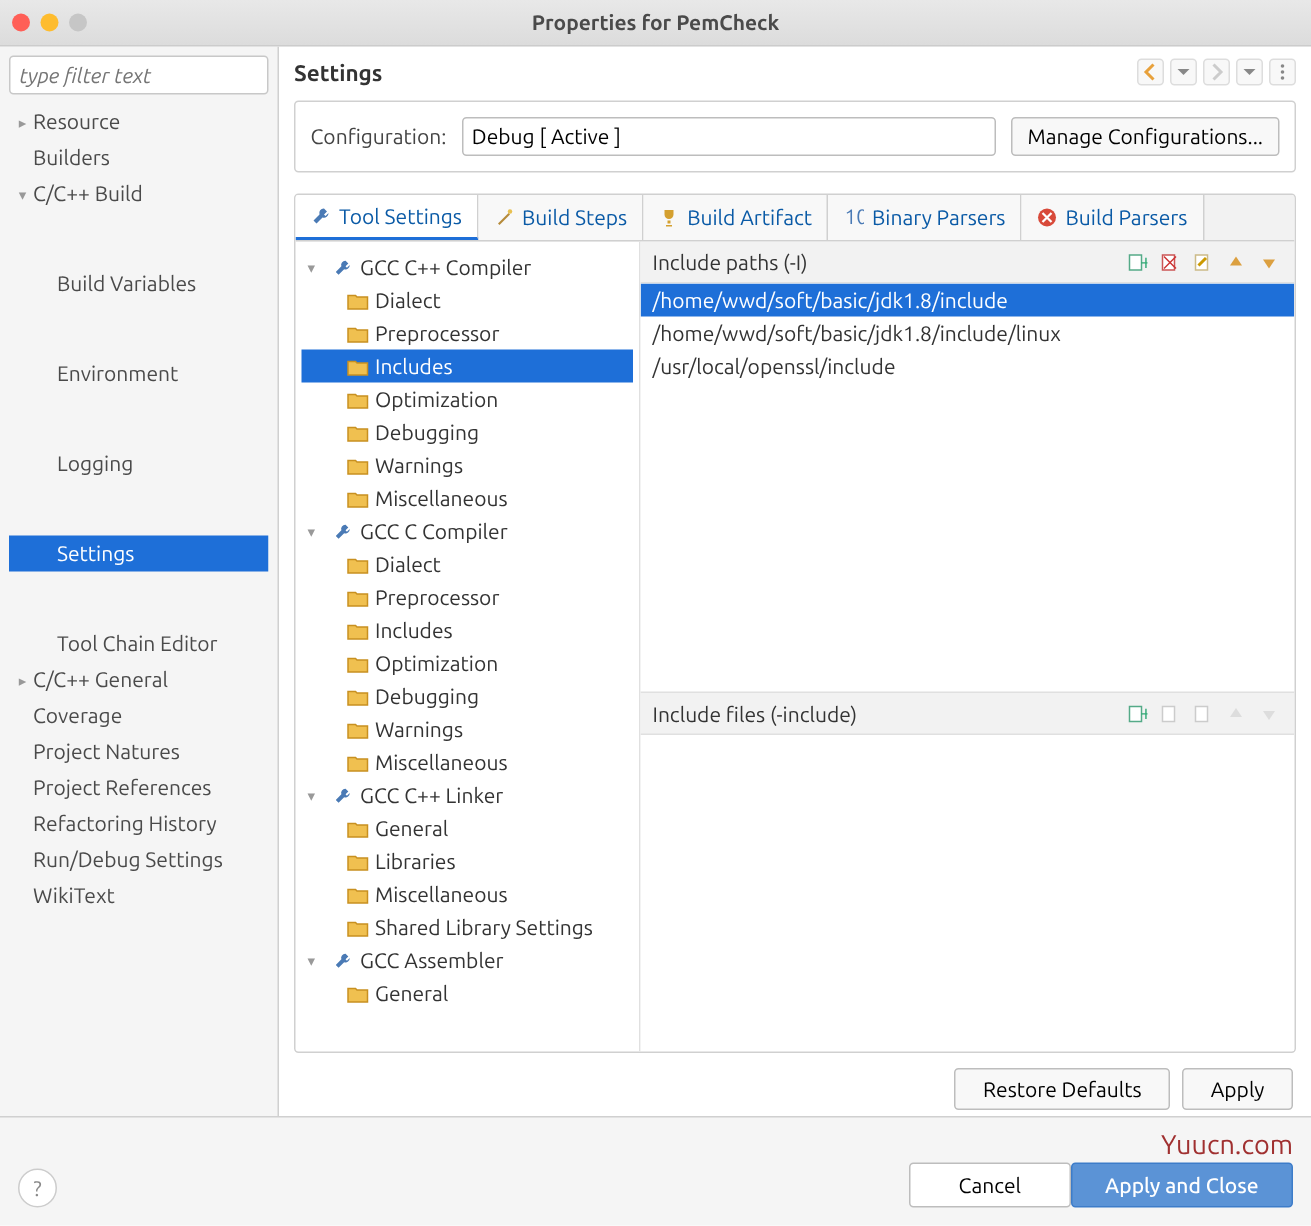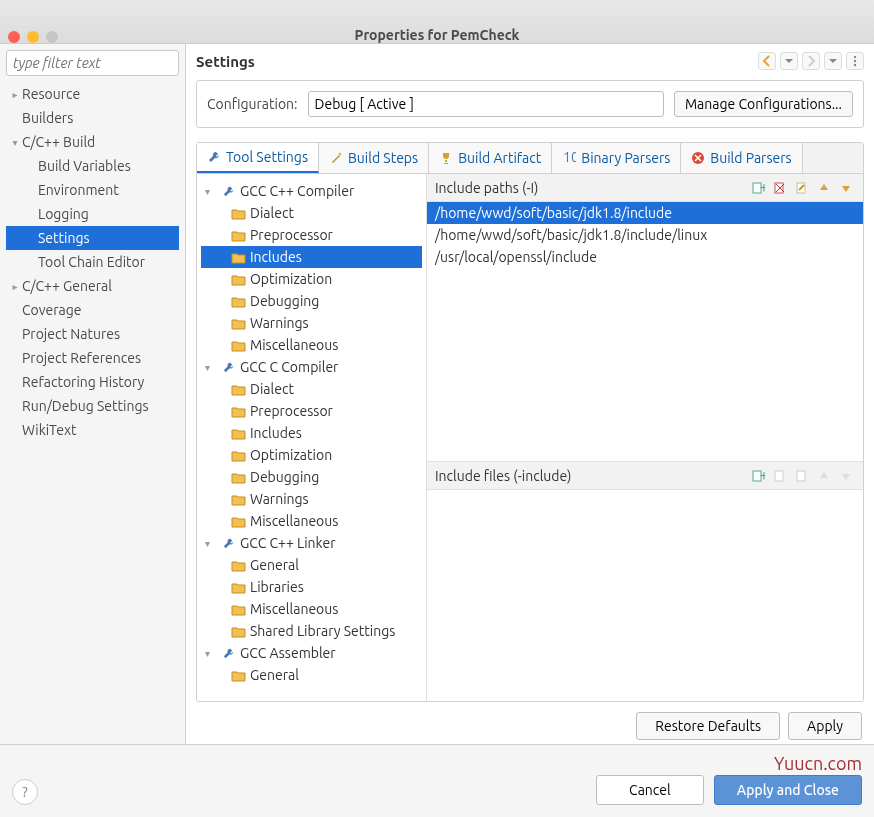--- a/index.html
+++ b/index.html
@@ -1,34 +1,34 @@
 <!DOCTYPE html>
 <html><head>
 <meta charset="utf-8">
 <style>
 * { box-sizing: border-box; margin: 0; padding: 0; font-family: Ubuntu, "Segoe UI", sans-serif; font-size: 14px; }
 body { width: 874px; height: 817px; background: #f5f5f5; display: flex; flex-direction: column; }
 
-.titlebar { height: 44px; background: linear-gradient(#e8e8e8,#dcdcdc); display: flex; align-items: flex-end; padding: 0 8px; border-bottom: 1px solid #ccc; position: relative; }
+.titlebar { height: 31px; background: linear-gradient(#e8e8e8,#dcdcdc); display: flex; align-items: center; padding: 0 8px; border-bottom: 1px solid #ccc; position: relative; }
 .traffic { display: flex; gap: 7px; }
 .tl { width: 12px; height: 12px; border-radius: 50%; }
 .tl.red { background: #ff5f57; }
 .tl.yellow { background: #febc2e; }
 .tl.green { background: #c6c6c6; }
 .title { position: absolute; left: 0; right: 0; text-align: center; font-weight: 600; color: #4a4a4a; pointer-events: none; }
 
 .main { flex: 1; display: flex; overflow: hidden; background: #fff; }
 .sidebar { width: 186px; border-right: 1px solid #d0d0d0; display: flex; flex-direction: column; padding: 6px; background: #f5f5f5; }
 .filter { width: 100%; padding: 4px 6px; border: 1px solid #c8c8c8; border-radius: 3px; background: #fff; color: #999; font-style: italic; }
 .tree { margin-top: 6px; overflow: auto; }
 .tree-row { display: flex; align-items: center; padding: 4px 4px; cursor: pointer; color: #4a4a4a; white-space: nowrap; }
 .tree-row .arrow { width: 14px; text-align: center; color: #999; font-size: 10px; }
 .tree-row.selected { background: #1e6fd8; color: #fff; }
 .tree-row.level1 { padding-left: 2px; }
-.tree-row.level2 { padding-left: 32px; }
+.tree-row.level2 { padding-left: 32px; margin-top: 36px; }
 
 .content { flex: 1; display: flex; flex-direction: column; padding: 8px 10px 0 10px; overflow: hidden; }
 .header-row { display: flex; align-items: center; justify-content: space-between; }
 .settings-title { font-weight: 600; font-size: 15px; color: #333; }
 .nav-btns { display: flex; gap: 4px; align-items: center; }
 .nav-btn { width: 18px; height: 18px; display: flex; align-items: center; justify-content: center; cursor: pointer; border: 1px solid #ddd; border-radius: 3px; background: #f8f8f8; }
 .nav-btn svg { width: 12px; height: 12px; }
 
 .config-box { margin-top: 10px; border: 1px solid #d0d0d0; border-radius: 3px; padding: 10px; display: flex; gap: 10px; align-items: center; }
 .config-label { color: #444; }
@@ -61,21 +61,21 @@
 .section2 { height: 240px; display: flex; flex-direction: column; border-top: 1px solid #e0e0e0; }
 .flist { flex: 1; background: #fff; }
 
 .footer-right { display: flex; justify-content: flex-end; gap: 8px; padding: 10px 2px 4px 0; }
 .btn { padding: 5px 18px; border: 1px solid #bdbdbd; border-radius: 3px; background: #f8f8f8; cursor: pointer; }
 
 .bottom-bar { border-top: 1px solid #d0d0d0; padding: 8px 12px 12px; display: flex; justify-content: space-between; align-items: flex-end; background: #f5f5f5; }
 .help { width: 26px; height: 26px; border: 1px solid #ccc; border-radius: 13px; display: flex; align-items: center; justify-content: center; color: #888; cursor: pointer; background: #fff; }
 .bottom-right { display: flex; flex-direction: column; align-items: flex-end; gap: 2px; }
 .watermark { color: #a03030; font-size: 18px; }
-.bottom-btns { display: flex; gap: 10px; }
+.bottom-btns { display: flex; }
 .btn-primary { padding: 6px 22px; border: 1px solid #3d7cc9; border-radius: 3px; background: #5b93d6; color: #fff; cursor: pointer; font-weight: 500; }
 .btn-plain { padding: 6px 32px; border: 1px solid #bdbdbd; border-radius: 3px; background: #fff; cursor: pointer; }
 </style>
 </head>
 <body>
 
 <div class="titlebar">
   <div class="traffic">
     <div class="tl red"></div>
     <div class="tl yellow"></div>

